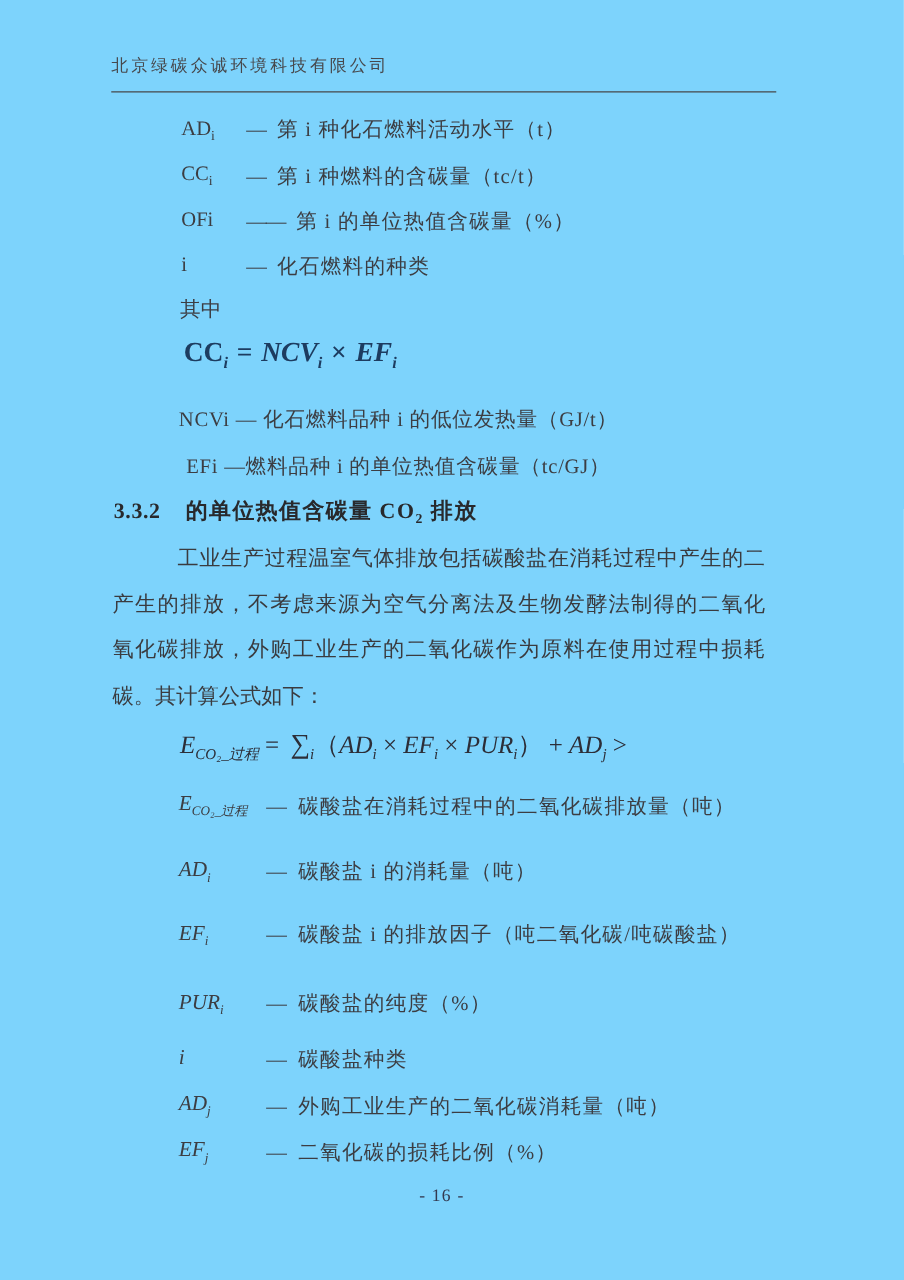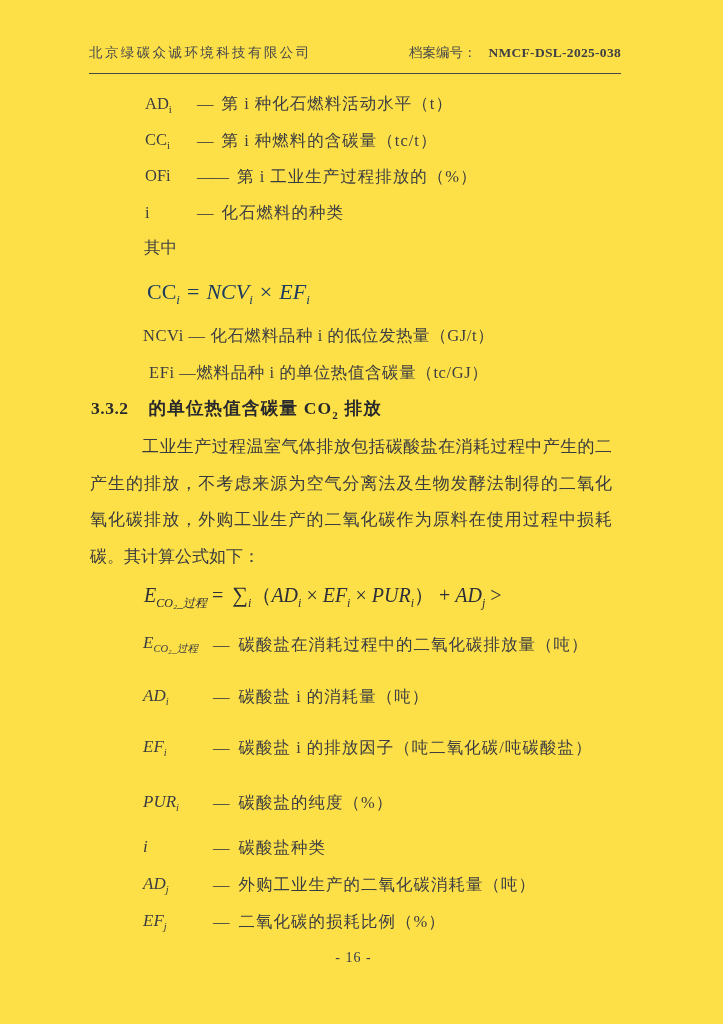--- a/index.html
+++ b/index.html
@@ -1,21 +1,21 @@
 <!DOCTYPE html>
 <html><head>
 <meta charset="utf-8">
 <style>
   html,body{margin:0;padding:0;}
   body{
     width:723px;height:1024px;background:#f7f7f7;
     font-family:"Liberation Serif","DejaVu Serif",serif;
   }
   .page{
-    position:relative;width:723px;height:1024px;background:#fde047;
+    position:relative;width:723px;height:1024px;background:#7dd3fc;
     overflow:hidden;color:#3a3b3f;
   }
   
   .header{
     position:absolute;left:89px;right:102px;top:44px;
     display:flex;justify-content:space-between;align-items:baseline;
     padding-bottom:11px;border-bottom:1.6px solid #47484a;
     font-size:13.5px;color:#47484c;
   }
   .company{letter-spacing:2.4px;}
@@ -25,22 +25,22 @@
   .defs1{position:absolute;left:145px;top:86px;font-size:16.5px;color:#3c3d42;}
   .def-row{display:flex;align-items:center;height:36.4px;white-space:nowrap;}
   .def-sym{width:52px;flex:none;}
   .def-sym sub{font-size:11px;}
   .def-dash{flex:none;margin-right:9px;letter-spacing:-1px;}
   .def-desc{letter-spacing:1px;}
   
   .among{position:absolute;left:144px;top:237px;font-size:16.5px;line-height:22px;color:#3c3d42;}
   
   .cc-formula{
-    position:absolute;left:147px;top:277px;line-height:30px;
-    font-size:22px;font-weight:normal;color:#1d3c60;white-space:nowrap;
+    position:absolute;left:147px;top:267px;line-height:30px;
+    font-size:22px;font-weight:bold;color:#1d3c60;white-space:nowrap;
   }
   .cc-formula .var{font-style:italic;}
   .cc-formula sub{font-size:13px;font-style:italic;}
   .cc-formula .op{margin:0 7px;font-style:normal;}
   
   .defs-ncv{position:absolute;left:143px;top:317px;font-size:16.5px;color:#3c3d42;text-align:center;}
   .ncv-line{height:37px;line-height:37px;letter-spacing:.6px;white-space:nowrap;}
   
   .sec-head{
     position:absolute;left:91px;top:396px;line-height:24px;
@@ -84,38 +84,37 @@
     text-align:center;font-size:14px;color:#33394f;letter-spacing:1px;
   }
 </style>
 </head>
 <body>
 
 <div class="page">
 
   <div class="header">
     <span class="company">北京绿碳众诚环境科技有限公司</span>
-    <span class="archive"><span>档案编号：</span><span class="num">NMCF-DSL-2025-038</span></span>
   </div>
 
   <div class="defs1">
     <div class="def-row">
       <span class="def-sym"><span>AD</span><sub>i</sub></span>
       <span class="def-dash">—</span>
       <span class="def-desc">第 i 种化石燃料活动水平（t）</span>
     </div>
     <div class="def-row">
       <span class="def-sym"><span>CC</span><sub>i</sub></span>
       <span class="def-dash">—</span>
       <span class="def-desc">第 i 种燃料的含碳量（tc/t）</span>
     </div>
     <div class="def-row">
       <span class="def-sym"><span>OFi</span><sub></sub></span>
       <span class="def-dash">——</span>
-      <span class="def-desc">第 i 工业生产过程排放的（%）</span>
+      <span class="def-desc">第 i 的单位热值含碳量（%）</span>
     </div>
     <div class="def-row">
       <span class="def-sym"><span>i</span><sub></sub></span>
       <span class="def-dash">—</span>
       <span class="def-desc">化石燃料的种类</span>
     </div>
   </div>
 
   <div class="among">其中</div>
 

